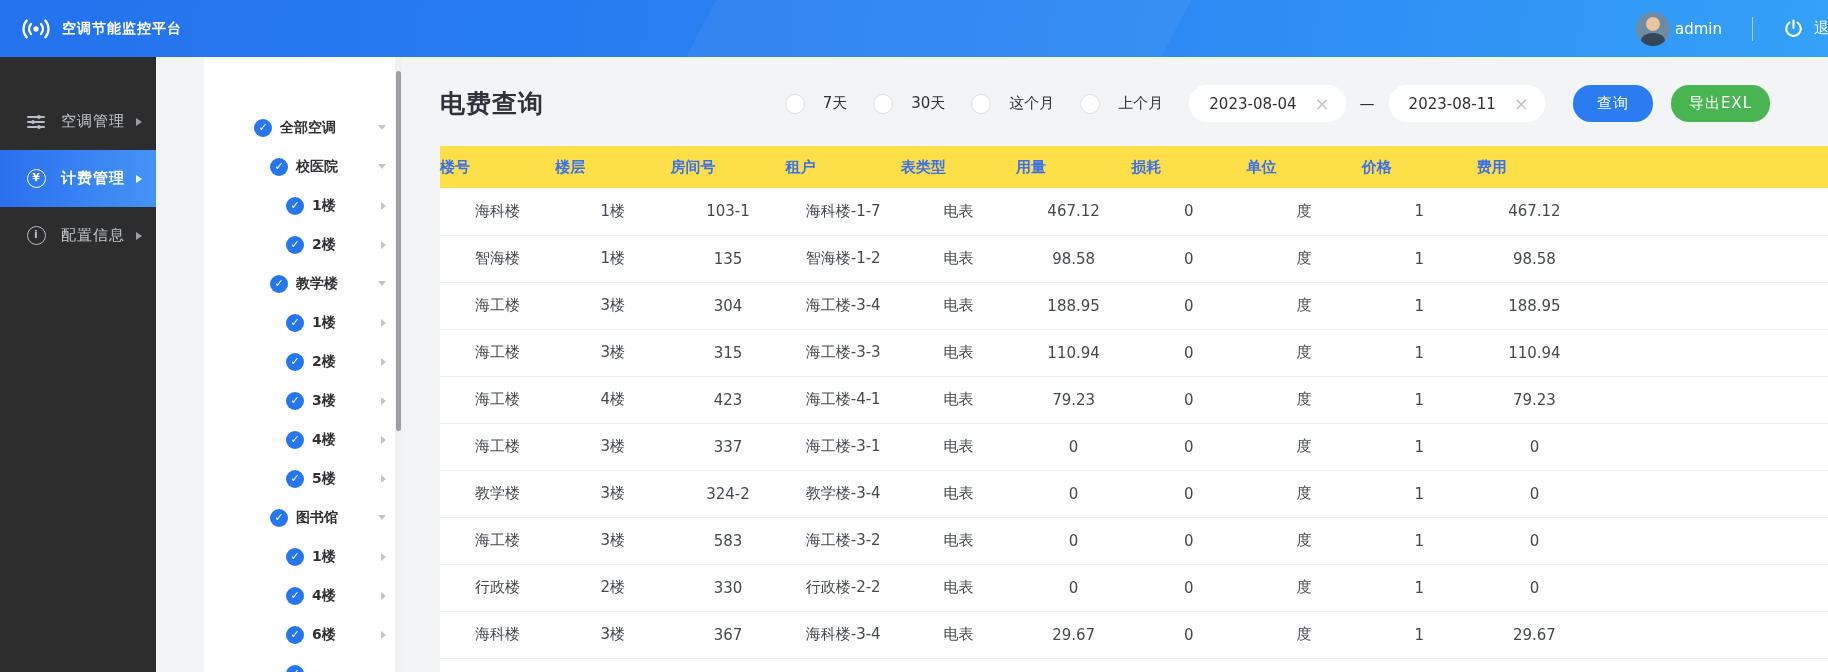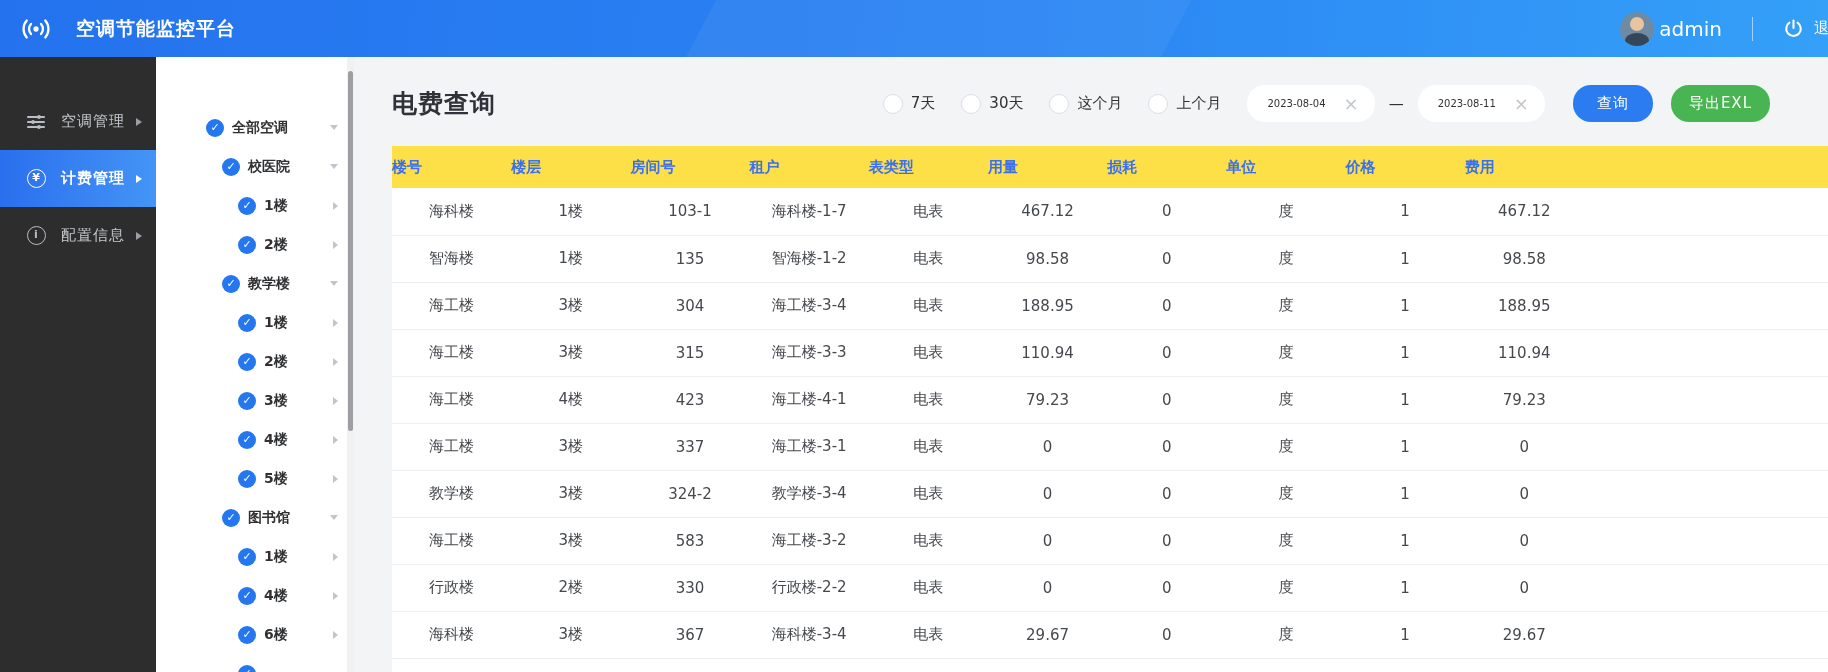--- a/index.html
+++ b/index.html
@@ -7,26 +7,26 @@
   body { font-family:"DejaVu Sans","Liberation Sans",sans-serif; }
   .app { position:relative; width:1828px; height:672px; background:#f3f4f6; overflow:hidden; }
 
   
   .topbar { position:relative; height:57px; display:flex; align-items:center;
             padding:0 0 0 20px; overflow:hidden;
             background:linear-gradient(97deg,#2472ee 0%,#2b84f3 55%,#34a0f8 100%); }
   .topbar::after { content:""; position:absolute; left:38%; top:-20px; width:26%; height:120px;
             background:rgba(255,255,255,0.05); transform:skewX(-28deg); pointer-events:none; }
   .logo { display:inline-flex; width:32px; height:28px; }
-  .app-title { color:#fff; font-size:19px; font-weight:bold; letter-spacing:1px; margin-left:24px; }
+  .app-title { color:#fff; font-size:14px; font-weight:bold; letter-spacing:1px; margin-left:10px; }
   .topbar-right { margin-left:auto; display:flex; align-items:center; white-space:nowrap; margin-right:-16px; }
   .avatar { width:34px; height:34px; border-radius:50%; background:#6e8ba3; position:relative; overflow:hidden; flex:none; }
   .avatar::before { content:""; position:absolute; left:10px; top:5px; width:14px; height:14px; border-radius:50%; background:#e8c49f; }
   .avatar::after  { content:""; position:absolute; left:5px; top:21px; width:24px; height:16px; border-radius:50% 50% 0 0; background:#36465a; }
-  .username { color:#fff; font-size:20px; margin-left:5px; }
+  .username { color:#fff; font-size:15px; margin-left:5px; }
   .tb-divider { width:1px; height:24px; background:rgba(255,255,255,0.55); margin:0 30px; }
   .power { display:inline-flex; width:21px; height:21px; cursor:pointer; }
   .logout { color:#fff; font-size:15px; margin-left:10px; cursor:pointer; }
 
   
   .body-row { display:flex; height:615px; }
 
   
   .main-sidebar { width:156px; background:#2d2d2d; padding-top:36px; flex:none; }
   .m-item { height:57px; display:flex; align-items:center; padding:0 14px 0 26px; cursor:pointer; }
@@ -36,45 +36,45 @@
                font-size:11px; line-height:16px; text-align:center; font-weight:bold; }
   .m-label { color:#c3c7cc; font-size:15px; margin-left:15px; letter-spacing:1px; }
   .m-chevron { margin-left:auto; width:0; height:0; border-left:6px solid #9a9ea5;
                border-top:4.5px solid transparent; border-bottom:4.5px solid transparent; }
   .m-item.active { background:linear-gradient(90deg,#2a6fee 0%,#4494f6 100%); }
   .m-item.active .m-label { color:#fff; font-weight:bold;text-align:right; }
   .m-item.active .ring-icon { border-color:#fff; color:#fff; }
   .m-item.active .m-chevron { border-left-color:#fff; }
 
   
-  .tree-sidebar { width:198px; background:#fff; position:relative; flex:none; padding-top:51px; overflow:hidden; }
+  .tree-sidebar { width:198px; background:#fff; position:relative; flex:none; padding-top:51px; overflow:hidden;margin-left:48px; }
   .tree-item { height:39px; display:flex; align-items:center; cursor:pointer; padding-right:16px; }
   .tree-item.lv0 { padding-left:50px; }
   .tree-item.lv1 { padding-left:66px; }
   .tree-item.lv2 { padding-left:82px; }
   .check { width:18px; height:18px; border-radius:50%; background:#2577f0; flex:none; position:relative; }
   .check::before { content:"\2713"; position:absolute; left:0; top:0; width:18px; height:18px;
                    color:#fff; font-size:11px; line-height:18px; text-align:center; font-weight:bold; }
   .t-label { font-size:14px; color:#303133; font-weight:600; margin-left:8px; }
   .t-chevron { margin-left:auto; width:0; height:0; }
   .t-chevron.right { border-left:5px solid #c0c4cc; border-top:4px solid transparent; border-bottom:4px solid transparent; }
   .t-chevron.down  { border-top:5px solid #c0c4cc; border-left:4px solid transparent; border-right:4px solid transparent; }
   .tree-scrollbar { position:absolute; right:0; top:0; bottom:0; width:7px; background:#f1f1f2; }
   .tree-scrollbar .thumb { position:absolute; top:14px; left:1px; width:5px; height:360px; background:#9d9fa3; border-radius:3px; }
 
   
   .content { flex:1; min-width:0; }
   .toolbar { display:flex; align-items:center; height:89px; padding:4px 58px 0 38px; }
   .page-title { font-size:25px; font-weight:bold; color:#2f3238; margin-right:auto; letter-spacing:1px; }
   .radio-opt { display:flex; align-items:center; margin-right:26px; cursor:pointer; }
   .radio-circle { width:20px; height:20px; border-radius:50%; background:#fff; border:1px solid #dcdfe6; flex:none; }
-  .radio-label { font-size:15px; color:#303133; margin-left:8px; }
+  .radio-label { font-size:15px; color:#303133; margin-left:18px; }
   .date-pill { display:flex; align-items:center; background:#fff; border-radius:18px; height:37px;
                padding:0 16px 0 20px; cursor:pointer; }
-  .date-value { font-size:10px; color:#303133; }
+  .date-value { font-size:15px; color:#303133; }
   .clear-x { margin-left:18px; color:#c3c7cb; font-size:18px; line-height:1; cursor:pointer; }
   .clear-x::before { content:"\00d7"; }
   .range-dash { margin:0 14px; color:#303133; font-size:15px; }
   .range-dash::before { content:"\2014"; }
   .btn { border:none; height:37px; border-radius:18px; font-size:15px; color:#fff; cursor:pointer;
          font-family:inherit; letter-spacing:1px; }
   .btn.blue  { background:#2b7cf0; padding:0 24px; margin-left:28px; }
   .btn.green { background:#49b552; padding:0 18px; margin-left:18px; }
 
   

